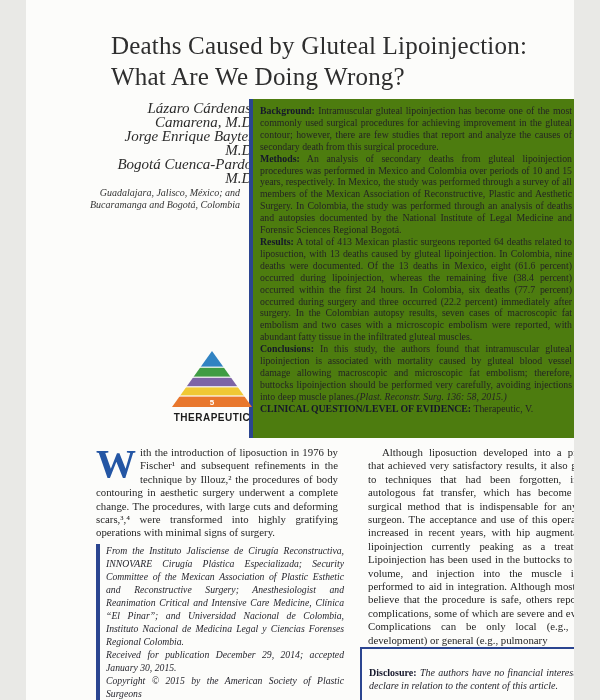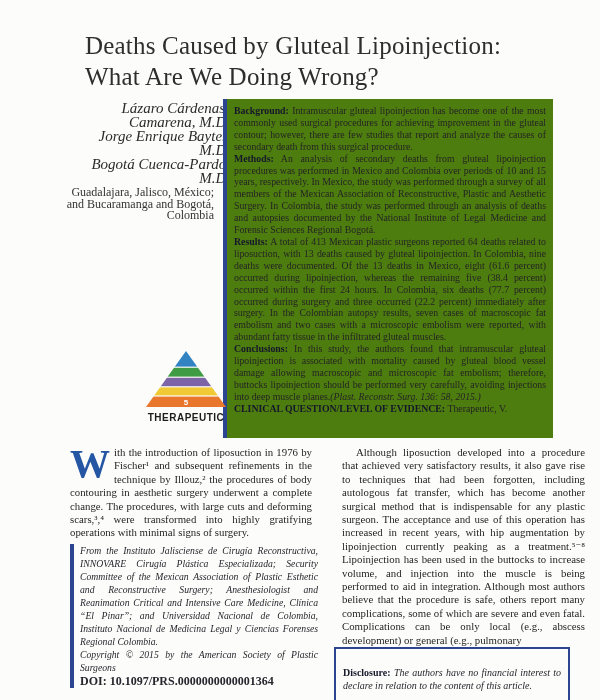--- a/index.html
+++ b/index.html
@@ -1,23 +1,23 @@
 <!DOCTYPE html>
 <html><head>
 <meta charset="utf-8">
 <style>
   html,body{margin:0;padding:0;}
   body{background:#e9e9e6;font-family:"Liberation Serif","DejaVu Serif",serif;}
-  .page{position:relative;width:600px;height:700px;background:#fcfcfa;margin:0 auto;overflow:hidden;color:#222;}
+  .page{position:relative;width:548px;height:700px;background:#fcfcfa;margin:0 auto;overflow:hidden;color:#222;}
 
   .title{position:absolute;left:85px;top:30px;width:470px;font-size:25px;line-height:31px;color:#2e2e2e;letter-spacing:0.2px;}
 
   .authors{position:absolute;left:78px;top:101px;width:152px;text-align:right;font-size:15px;line-height:14px;color:#2b2b2b;font-style:italic;}
   .authors .author{margin:0;}
-  .affiliation{position:absolute;left:54px;top:187px;width:160px;text-align:right;font-size:12px;line-height:11.5px;color:#333;}
+  .affiliation{position:absolute;left:54px;top:187px;width:160px;text-align:right;font-style:italic;font-size:10px;line-height:11.5px;color:#333;}
 
   .abstract{position:absolute;left:223px;top:99px;width:312px;height:333px;background:#4d7c0f;border-left:4px solid #2b4590;padding:6px 7px 0 7px;overflow:hidden;}
   .abstract p{margin:0;font-size:9.8px;line-height:11.9px;text-align:justify;color:#242424;}
   .abstract b{color:#15172b;}
   .cite{font-style:italic;}
   .clinical{margin-top:1px;}
 
   .pyramid-wrap{position:absolute;left:142px;top:351px;width:88px;text-align:center;}
   .pyramid-label{font-family:"Liberation Sans","DejaVu Sans",sans-serif;font-weight:bold;font-size:10px;letter-spacing:0.5px;color:#1c1c1c;margin-top:1px;}
 
@@ -78,20 +78,21 @@
     </svg>
     <div class="pyramid-label">THERAPEUTIC</div>
   </div>
 
   <div class="col-left">
     <p class="body-par"><span class="dropcap">W</span><span>ith the introduction of liposuction in 1976 by Fischer¹ and subsequent refinements in the technique by Illouz,² the procedures of body contouring in aesthetic surgery underwent a complete change. The procedures, with large cuts and deforming scars,³,⁴ were transformed into highly gratifying operations with minimal signs of surgery.</span></p>
   </div>
 
   <div class="footnote">
     <p>From the Instituto Jalisciense de Cirugía Reconstructiva, INNOVARE Cirugía Plástica Especializada; Security Committee of the Mexican Association of Plastic Esthetic and Reconstructive Surgery; Anesthesiologist and Reanimation Critical and Intensive Care Medicine, Clínica “El Pinar”; and Universidad Nacional de Colombia, Instituto Nacional de Medicina Legal y Ciencias Forenses Regional Colombia.</p>
+    <p>Received for publication December 29, 2014; accepted January 30, 2015.</p>
     <p>Copyright © 2015 by the American Society of Plastic Surgeons</p>
     <p class="doi">DOI: 10.1097/PRS.0000000000001364</p>
   </div>
 
   <div class="col-right">
     <p class="body-par indent">Although liposuction developed into a procedure that achieved very satisfactory results, it also gave rise to techniques that had been forgotten, including autologous fat transfer, which has become another surgical method that is indispensable for any plastic surgeon. The acceptance and use of this operation has increased in recent years, with hip augmentation by lipoinjection currently peaking as a treatment.⁵⁻⁸ Lipoinjection has been used in the buttocks to increase volume, and injection into the muscle is being performed to aid in integration. Although most authors believe that the procedure is safe, others report many complications, some of which are severe and even fatal. Complications can be only local (e.g., abscess development) or general (e.g., pulmonary</p>
   </div>
 
   <div class="disclosure">
     <p><b>Disclosure:</b> <span>The authors have no financial interest to declare in relation to the content of this article.</span></p>

